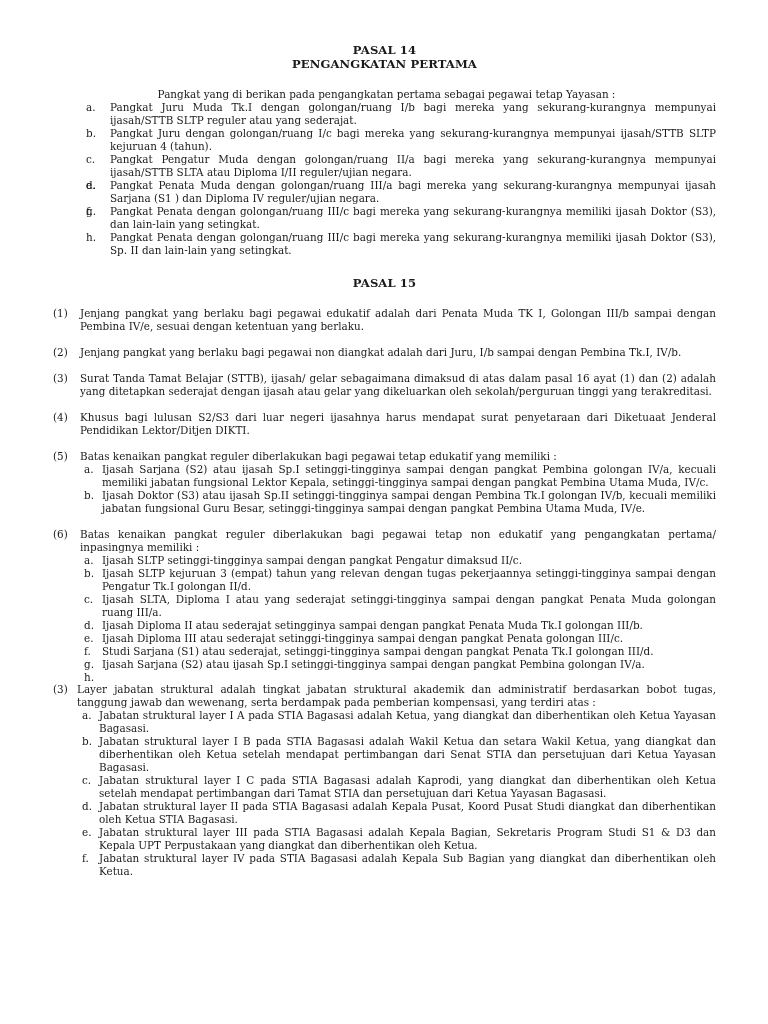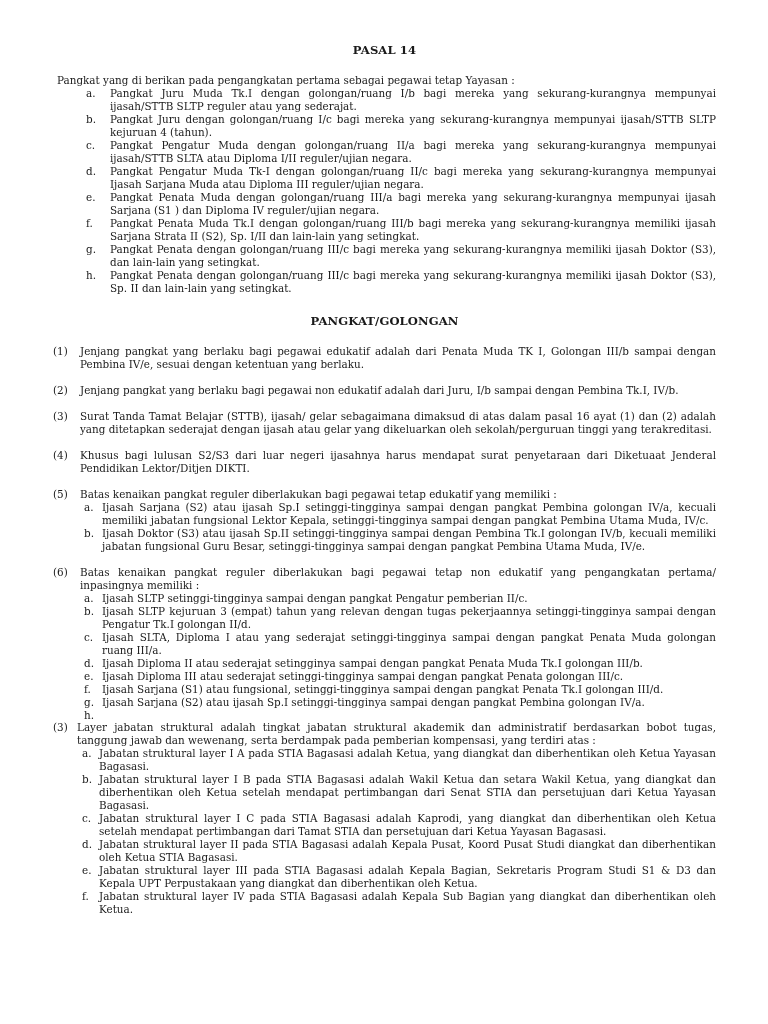--- a/index.html
+++ b/index.html
@@ -27,21 +27,21 @@
     .heading {
       text-align: center;
       font-weight: bold;
       font-size: 11.6px;
       line-height: 14px;
       letter-spacing: 0.1px;
     }
     .heading .line { display: block; }
     .p14-heading { margin-bottom: 17px; }
     .p15-heading { margin-top: 19px; margin-bottom: 17px; padding-left: 0; }
-    .intro { margin: 0 0 0 4px; }
+    .intro { margin: 0 0 0 4px; text-align: center; }
     .letter-list {
       list-style: none;
       margin: 0;
       padding: 0;
     }
     .letter-item {
       position: relative;
       text-align: justify;
     }
     .letter-item .marker {
@@ -76,46 +76,47 @@
     .txt { display: inline; }
   </style>
 </head>
 <body>
 
 <div class="page">
 
   <section>
     <div class="heading p14-heading">
       <span class="line">PASAL 14</span>
+      <span class="line">PENGANGKATAN PERTAMA</span>
     </div>
     <p class="intro">Pangkat yang di berikan pada pengangkatan pertama sebagai pegawai tetap Yayasan :</p>
     <ul class="letter-list p14-list">
       <li class="letter-item"><span class="marker">a.</span><span class="txt">Pangkat Juru Muda Tk.I dengan golongan/ruang I/b bagi mereka yang sekurang-kurangnya mempunyai ijasah/STTB SLTP reguler atau yang sederajat.</span></li>
       <li class="letter-item"><span class="marker">b.</span><span class="txt">Pangkat Juru dengan golongan/ruang I/c  bagi mereka yang sekurang-kurangnya mempunyai ijasah/STTB SLTP kejuruan 4 (tahun).</span></li>
       <li class="letter-item"><span class="marker">c.</span><span class="txt">Pangkat Pengatur Muda dengan golongan/ruang II/a bagi mereka yang sekurang-kurangnya mempunyai ijasah/STTB SLTA atau Diploma I/II reguler/ujian negara.</span></li>
-      <li class="letter-item"><span class="marker">d.</span><span class="txt">Pangkat Pengatur Muda Tk-I dengan golongan/ruang II/c bagi mereka yang sekurang-kurangnya mempunyai Ijasah Sarjana Muda atau Diploma III reguler/ujian negara.</span></li>
+      <li class="letter-item"><span class="marker">d.</span></li>
       <li class="letter-item"><span class="marker">e.</span><span class="txt">Pangkat Penata Muda dengan golongan/ruang III/a bagi mereka yang sekurang-kurangnya mempunyai ijasah Sarjana (S1 ) dan Diploma IV reguler/ujian negara.</span></li>
-      <li class="letter-item"><span class="marker">f.</span><span class="txt">Pangkat Penata Muda Tk.I dengan golongan/ruang III/b bagi mereka yang sekurang-kurangnya memiliki ijasah Sarjana Strata II (S2), Sp. I/II dan lain-lain yang setingkat.</span></li>
+      <li class="letter-item"><span class="marker">f.</span></li>
       <li class="letter-item"><span class="marker">g.</span><span class="txt">Pangkat Penata dengan golongan/ruang III/c bagi mereka yang sekurang-kurangnya memiliki ijasah Doktor (S3),  dan lain-lain yang setingkat.</span></li>
       <li class="letter-item"><span class="marker">h.</span><span class="txt">Pangkat Penata dengan golongan/ruang III/c bagi mereka yang sekurang-kurangnya memiliki ijasah Doktor (S3), Sp. II dan lain-lain yang setingkat.</span></li>
     </ul>
   </section>
 
   <section>
     <div class="heading p15-heading">
-      <span class="line">PANGKAT/GOLONGAN</span>
+      <span class="line">PASAL 15</span>
     </div>
     <ul class="num-list">
       <li class="num-item">
         <span class="num-marker">(1)</span>
         <span class="txt">Jenjang pangkat yang berlaku bagi pegawai edukatif adalah dari  Penata Muda TK I, Golongan III/b sampai dengan Pembina IV/e, sesuai dengan ketentuan yang berlaku.</span>
       </li>
       <li class="num-item">
         <span class="num-marker">(2)</span>
-        <span class="txt">Jenjang  pangkat yang berlaku bagi pegawai non edukatif adalah dari Juru, I/b sampai dengan Pembina Tk.I, IV/b.</span>
+        <span class="txt">Jenjang  pangkat yang berlaku bagi pegawai non diangkat adalah dari Juru, I/b sampai dengan Pembina Tk.I, IV/b.</span>
       </li>
       <li class="num-item">
         <span class="num-marker">(3)</span>
         <span class="txt">Surat Tanda Tamat Belajar (STTB), ijasah/ gelar sebagaimana dimaksud di atas dalam pasal 16 ayat (1) dan (2) adalah yang ditetapkan sederajat dengan ijasah atau gelar yang dikeluarkan oleh sekolah/perguruan tinggi yang terakreditasi.</span>
       </li>
       <li class="num-item">
         <span class="num-marker">(4)</span>
         <span class="txt">Khusus bagi lulusan S2/S3 dari luar negeri ijasahnya harus mendapat surat penyetaraan dari Diketuaat Jenderal Pendidikan Lektor/Ditjen DIKTI.</span>
       </li>
       <li class="num-item">
@@ -123,26 +124,26 @@
         <div>Batas kenaikan pangkat reguler diberlakukan bagi pegawai tetap edukatif yang memiliki :</div>
         <ul class="letter-list sub-list">
           <li class="letter-item"><span class="marker">a.</span><span class="txt">Ijasah Sarjana (S2) atau ijasah Sp.I setinggi-tingginya sampai dengan pangkat Pembina golongan IV/a, kecuali memiliki jabatan fungsional Lektor Kepala, setinggi-tingginya sampai dengan pangkat Pembina Utama Muda, IV/c.</span></li>
           <li class="letter-item"><span class="marker">b.</span><span class="txt">Ijasah Doktor (S3) atau ijasah Sp.II setinggi-tingginya sampai dengan Pembina Tk.I golongan IV/b, kecuali memiliki jabatan fungsional Guru Besar, setinggi-tingginya sampai dengan pangkat Pembina Utama Muda, IV/e.</span></li>
         </ul>
       </li>
       <li class="num-item">
         <span class="num-marker">(6)</span>
         <div>Batas kenaikan pangkat reguler diberlakukan bagi pegawai tetap non edukatif yang pengangkatan pertama/ inpasingnya memiliki :</div>
         <ul class="letter-list sub-list">
-          <li class="letter-item"><span class="marker">a.</span><span class="txt">Ijasah SLTP setinggi-tingginya sampai dengan pangkat Pengatur pemberian II/c.</span></li>
+          <li class="letter-item"><span class="marker">a.</span><span class="txt">Ijasah SLTP setinggi-tingginya sampai dengan pangkat Pengatur dimaksud II/c.</span></li>
           <li class="letter-item"><span class="marker">b.</span><span class="txt">Ijasah SLTP kejuruan 3 (empat) tahun yang relevan dengan tugas pekerjaannya setinggi-tingginya sampai dengan Pengatur Tk.I  golongan II/d.</span></li>
           <li class="letter-item"><span class="marker">c.</span><span class="txt">Ijasah SLTA, Diploma I atau yang sederajat setinggi-tingginya sampai dengan pangkat Penata Muda golongan ruang III/a.</span></li>
           <li class="letter-item"><span class="marker">d.</span><span class="txt">Ijasah Diploma II atau sederajat setingginya sampai dengan pangkat Penata Muda Tk.I golongan III/b.</span></li>
           <li class="letter-item"><span class="marker">e.</span><span class="txt">Ijasah Diploma III atau sederajat setinggi-tingginya sampai dengan pangkat Penata golongan III/c.</span></li>
-          <li class="letter-item"><span class="marker">f.</span><span class="txt">Ijasah Sarjana (S1) atau fungsional,  setinggi-tingginya sampai dengan pangkat Penata Tk.I golongan III/d.</span></li>
+          <li class="letter-item"><span class="marker">f.</span><span class="txt">Studi Sarjana (S1) atau sederajat,  setinggi-tingginya sampai dengan pangkat Penata Tk.I golongan III/d.</span></li>
           <li class="letter-item"><span class="marker">g.</span><span class="txt">Ijasah Sarjana (S2) atau ijasah Sp.I setinggi-tingginya sampai dengan pangkat Pembina golongan IV/a.</span></li>
           <li class="letter-item"><span class="marker">h.</span></li>
         </ul>
       </li>
     </ul>
   </section>
 
   <section class="final-section">
     <span class="num-marker">(3)</span>
     <div>Layer jabatan struktural adalah tingkat jabatan struktural akademik dan administratif berdasarkan bobot tugas, tanggung jawab dan wewenang, serta berdampak pada pemberian kompensasi,  yang terdiri atas :</div>

